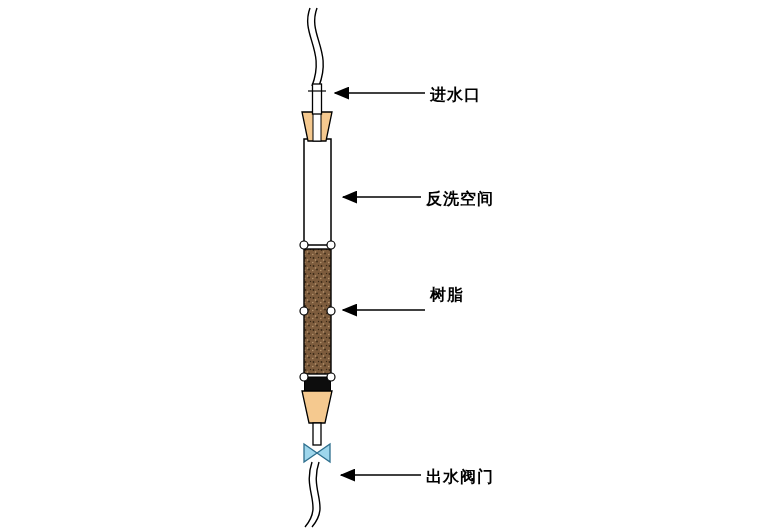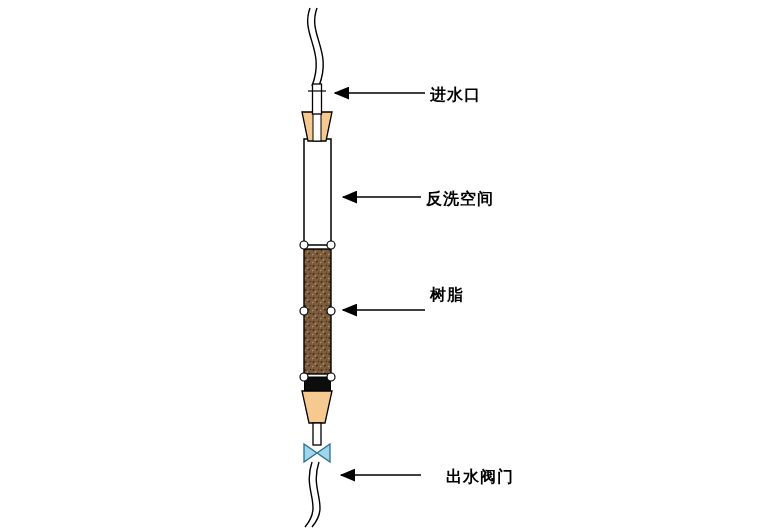--- a/index.html
+++ b/index.html
@@ -17,21 +17,21 @@
     font-size: 16px;
     font-weight: bold;
     color: #000000;
     letter-spacing: 1px;
     white-space: nowrap;
     line-height: 19px;
   }
   .label-inlet    { left: 430px; top: 85px;  }
   .label-backwash { left: 426px; top: 189px; }
   .label-resin    { left: 430px; top: 285px; }
-  .label-outlet   { left: 446px; top: 467px; }
+  .label-outlet   { left: 426px; top: 467px; }
 </style>
 </head>
 <body>
 
 <div class="canvas">
 
   <svg width="760" height="529" viewBox="0 0 760 529">
     <defs>
       <marker id="arrowhead" markerWidth="12" markerHeight="10" refX="11" refY="5" orient="auto">
         <polygon points="0,0 12,5 0,10" fill="#000000"></polygon>

